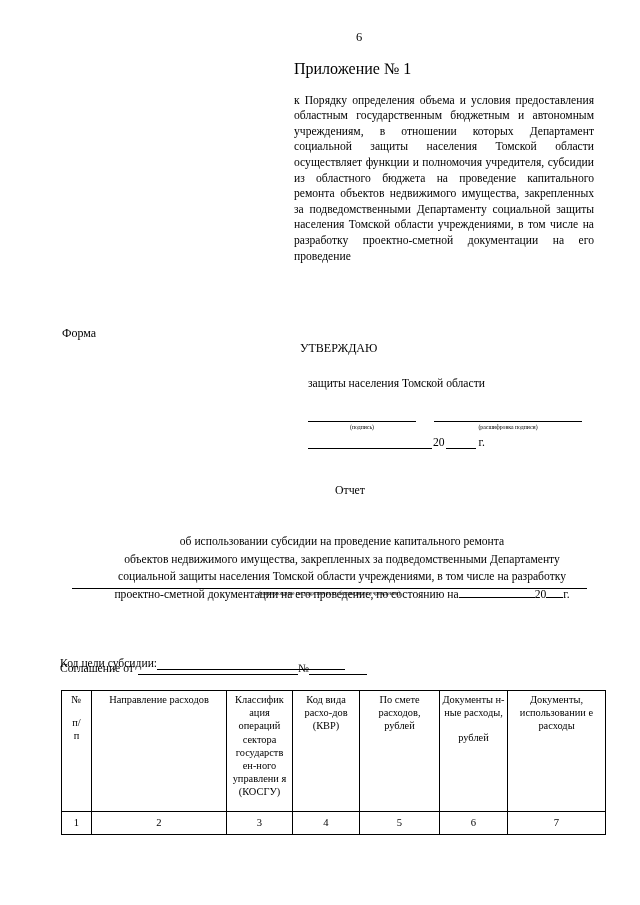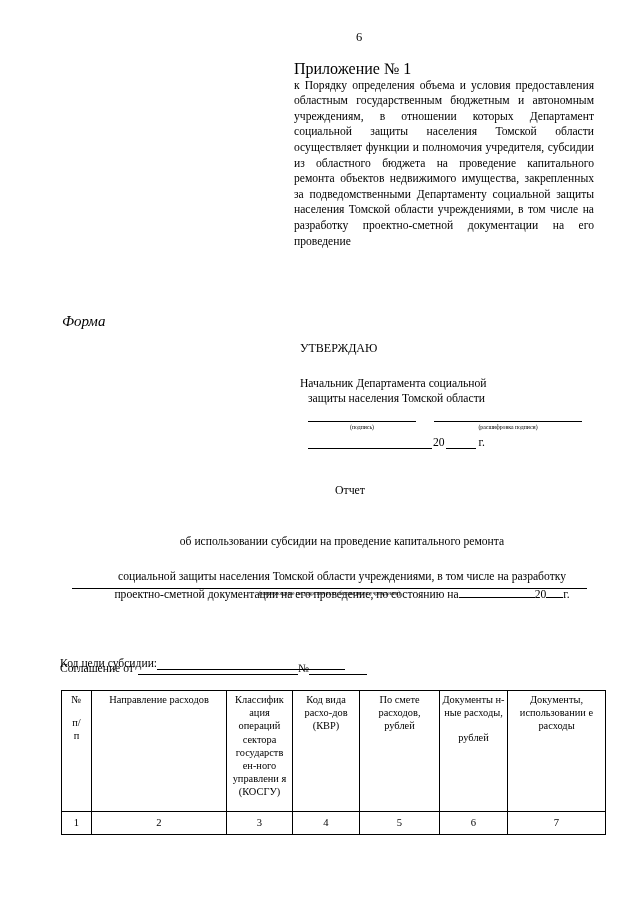--- a/index.html
+++ b/index.html
@@ -43,30 +43,29 @@
   .appendix-line1 {
     font-size: 16px;
     line-height: 15.6px;
     text-align: left;
   }
   .appendix-body {
     font-size: 11.6px;
     line-height: 15.6px;
     text-align: justify;
     text-align-last: left;
-    margin-top: 1px;
+    margin-top: 16px;
   }
 
   
   .forma {
     position: absolute;
     left: 62px;
-    top: 313px;
-    font-size: 15px;
-    font-style: italic;
+    top: 326px;
+    font-size: 12px;
   }
 
   
   .approve-block {
     position: absolute;
     left: 300px;
     top: 341px;
     width: 290px;
   }
   .approve-title {
@@ -239,21 +238,20 @@
   <div class="appendix-block">
     <div class="appendix-line1">Приложение № 1</div>
     <div class="appendix-body">к Порядку определения объема и условия предоставления областным государственным бюджетным и автономным учреждениям, в отношении которых Департамент социальной защиты населения Томской области осуществляет функции и полномочия  учредителя, субсидии из областного бюджета на проведение капитального ремонта объектов недвижимого имущества, закрепленных за подведомственными Департаменту социальной защиты населения Томской области учреждениями, в том числе на разработку проектно-сметной документации на его проведение</div>
   </div>
 
   <div class="forma">Форма</div>
 
   <div class="approve-block">
     <div class="approve-title">УТВЕРЖДАЮ</div>
     <div class="approve-who">
-      <span>Начальник Департамента  социальной</span>
       <span class="l2">защиты населения  Томской области</span>
     </div>
   </div>
 
   <div class="sig-row">
     <div class="sig-cell sig-left">
       <div class="rule"></div>
       <div class="cap">(подпись)</div>
     </div>
     <div class="sig-cell sig-right">
@@ -266,21 +264,21 @@
     <span class="date-rule-a"></span>
     <span class="date-20">20</span>
     <span class="date-rule-b"></span>
     <span class="date-g">г.</span>
   </div>
 
   <div class="report-title">Отчет</div>
 
   <div class="report-sub">
     <span>об использовании субсидии на  проведение капитального ремонта</span><br>
-    <br>
+    <span>объектов недвижимого имущества, закрепленных за подведомственными Департаменту</span><br>
     <span>социальной защиты населения Томской области учреждениями, в том числе на разработку</span><br>
     <span>проектно-сметной документации на его проведение,  по состоянию на</span><span class="blank-date"></span><span>20</span><span class="blank-yr"></span><span>г.</span>
   </div>
 
   <div class="inst-rule"></div>
   <div class="inst-cap">(наименование государственного бюджетного учреждения)</div>
 
   <div class="field-code">
     <span>Код цели субсидии:</span>
     <span class="u u-code-1"></span>

